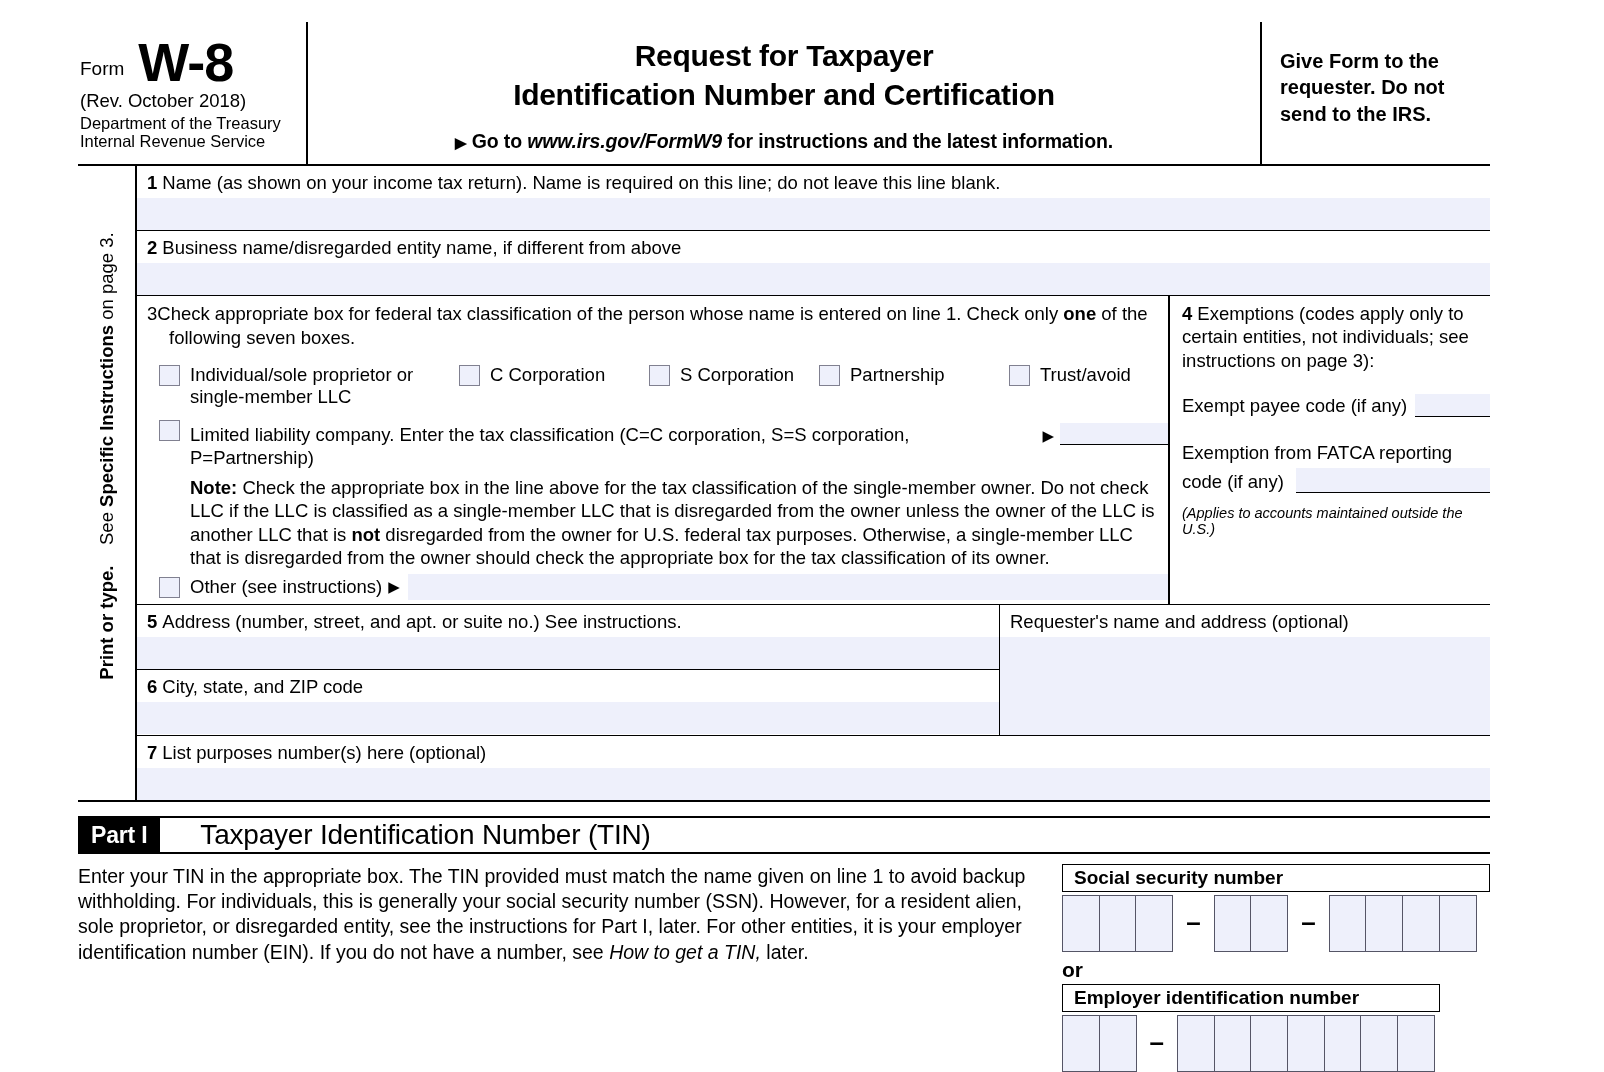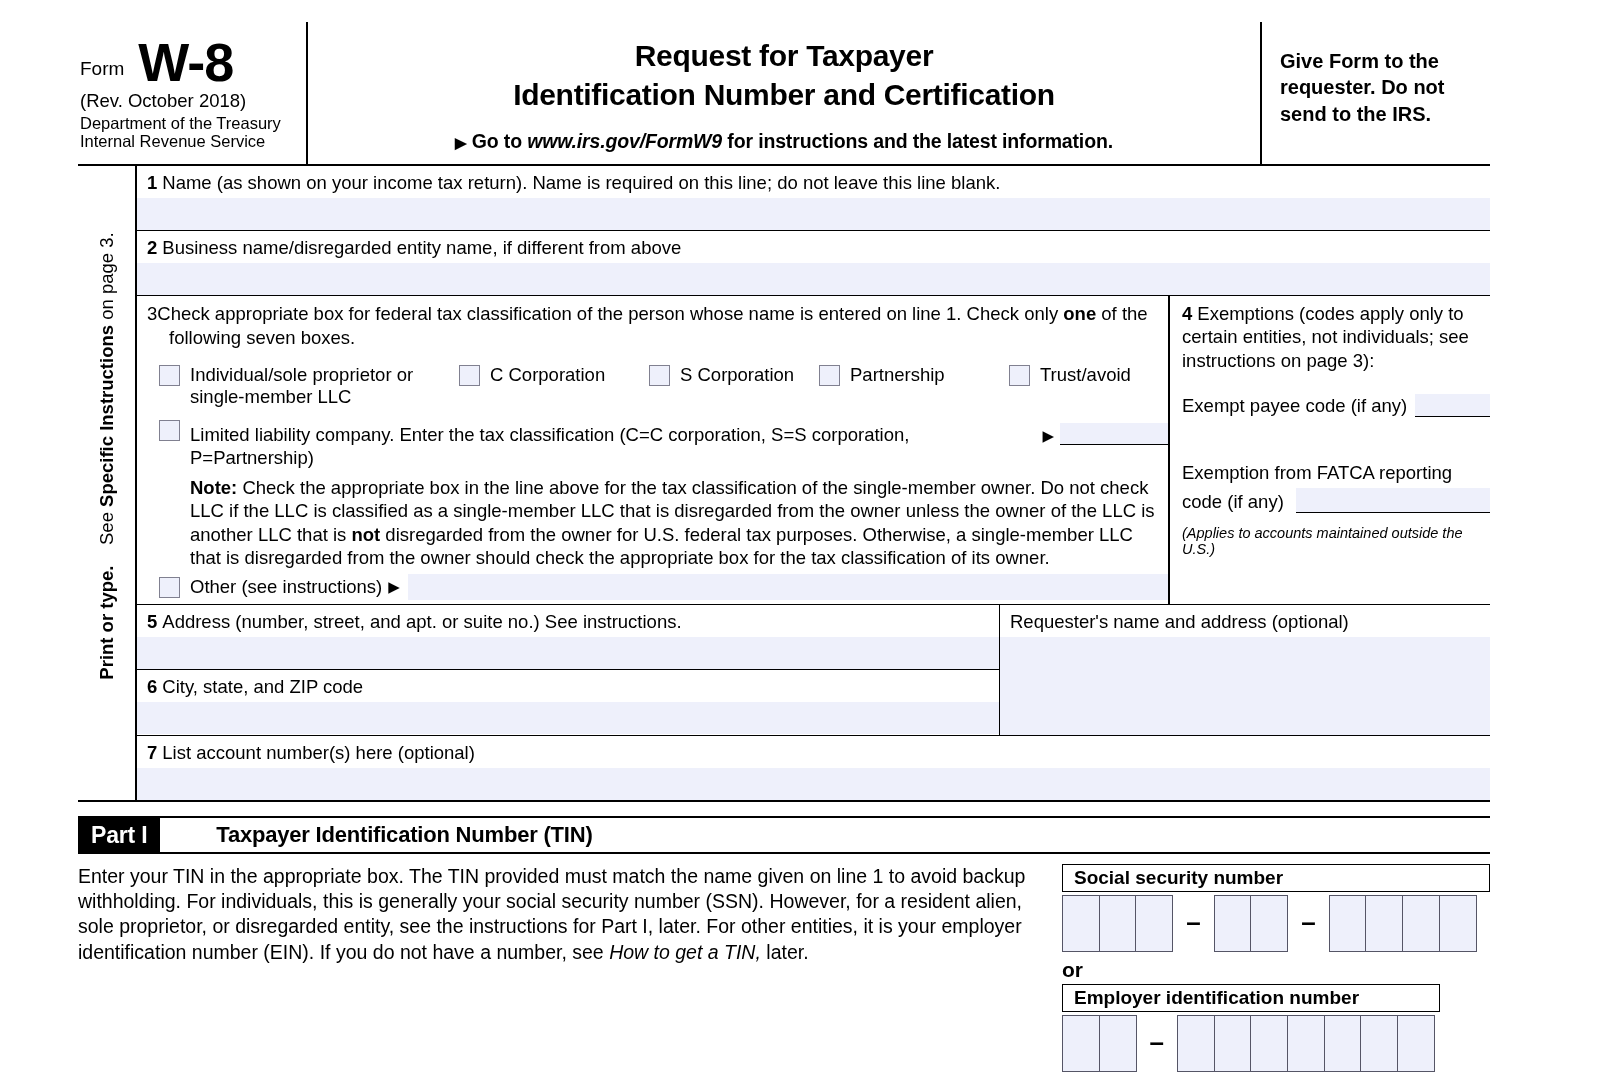--- a/index.html
+++ b/index.html
@@ -237,21 +237,21 @@
   .ex-blank {
     flex: 1;
     height: 22px;
     background: #eef0fb;
     border-bottom: 1.6px solid #000;
     margin-left: 8px;
   }
   .exline2 {
     font-size: 18.5px;
     padding: 0 0 0 12px;
-    margin-top: 44px;
+    margin-top: 24px;
     line-height: 1.3;
   }
   .exline2b {
     display: flex;
     align-items: flex-end;
     padding-left: 12px;
     font-size: 18.5px;
     margin-top: 3px;
   }
   .ex-blank2 {
@@ -294,25 +294,25 @@
     background: #000;
     color: #fff;
     font-size: 23px;
     font-weight: bold;
     padding: 0 13px;
     display: flex;
     align-items: center;
     letter-spacing: -0.2px;
   }
   .parttitle {
-    font-size: 22px;
-    font-weight: bold;
+    font-size: 28px;
+    font-weight: normal;
     display: flex;
     align-items: center;
-    padding-left: 56px;
+    padding-left: 40px;
     letter-spacing: -0.2px;
   }
 
   
   .p1 { display: flex; padding-top: 10px; }
   .p1-left {
     flex: 1;
     padding-right: 26px;
     font-size: 19.5px;
     line-height: 1.29;
@@ -512,21 +512,21 @@
             </div>
           </div>
           <div class="addr-right">
             <div class="lbl">Requester's name and address (optional)</div>
             <div style="height:98px"></div>
           </div>
         </div>
 
         <div class="row">
           <div class="lbl">
-            <span class="num">7</span><span>List account number(s) here (optional)</span>
+            <span class="num">7</span><span>List purposes number(s) here (optional)</span>
           </div>
           <div class="entry fill"></div>
         </div>
 
       </div>
     </div>
 
     <div class="partbar">
       <div class="parttag">Part I</div>
       <div class="parttitle">Taxpayer Identification Number (TIN)</div>

